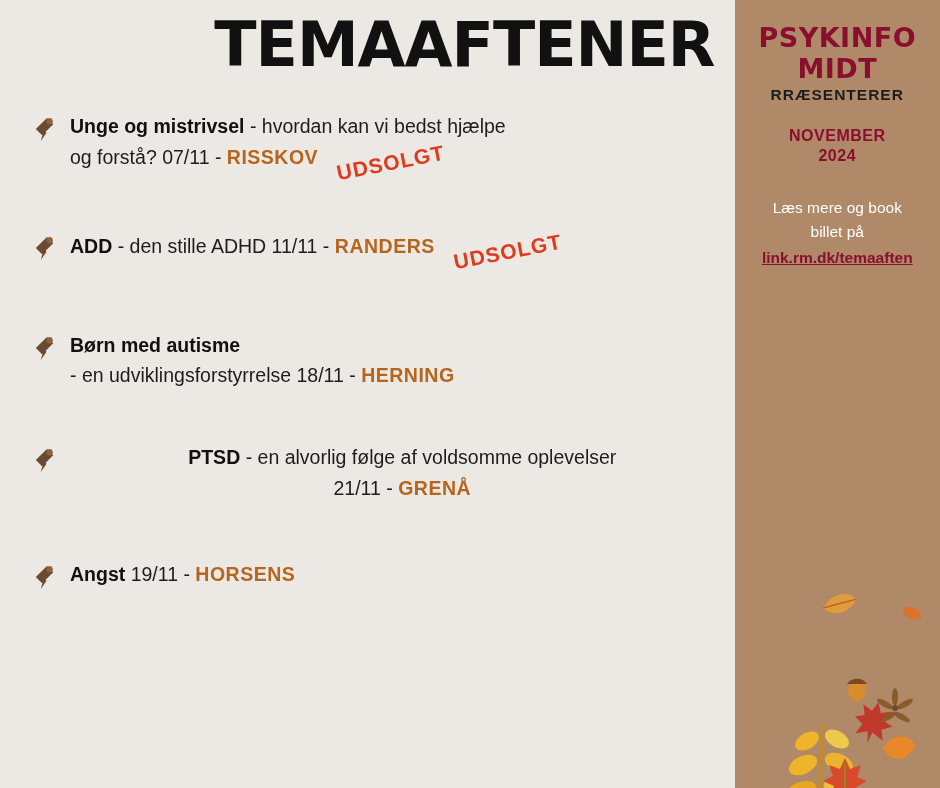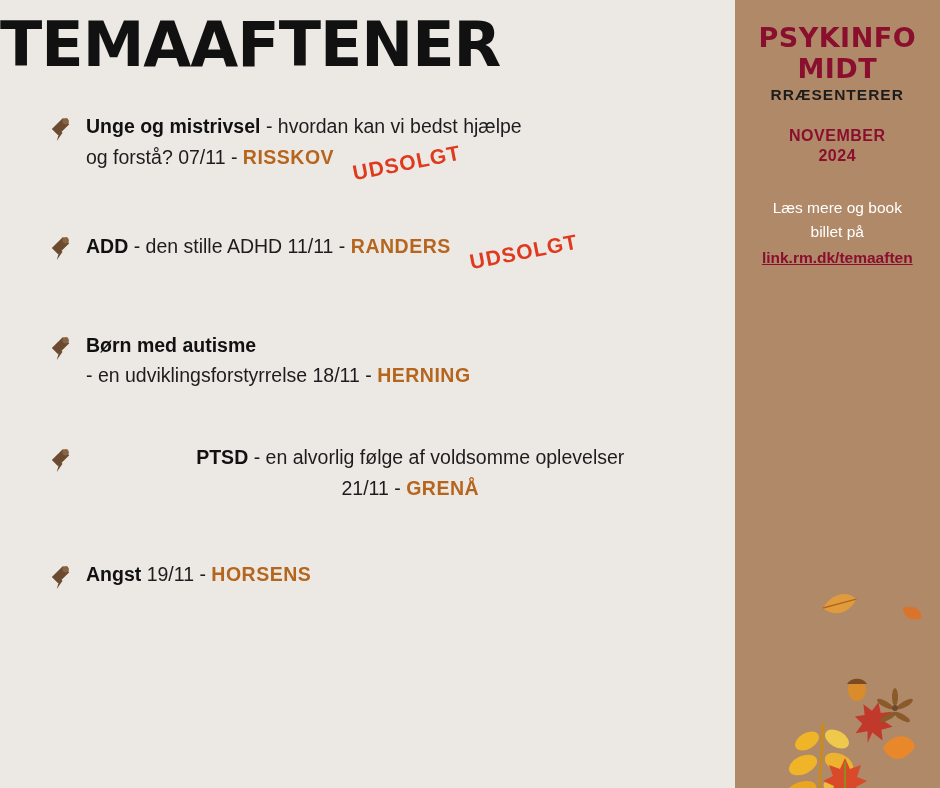--- a/index.html
+++ b/index.html
@@ -27,28 +27,28 @@
     height: 788px;
     background: #ece9e4;
     box-sizing: border-box;
   }
   .title {
     font-family: "DejaVu Sans", sans-serif;
     font-weight: bold;
     font-size: 62px;
     letter-spacing: -1px;
     color: #111111;
-    text-align: left;
+    text-align: right;
     margin: 12px 0 0 0;
     padding: 0 20px 0 0;
     line-height: 1.05;
   }
   .events {
     margin-top: 34px;
-    padding-left: 42px;
+    padding-left: 26px;
   }
   .event {
     position: relative;
     padding-left: 44px;
     margin-bottom: 40px;
     min-height: 46px;
   }
   .event .lines {
     font-size: 19.5px;
     color: #1d1d1d;

